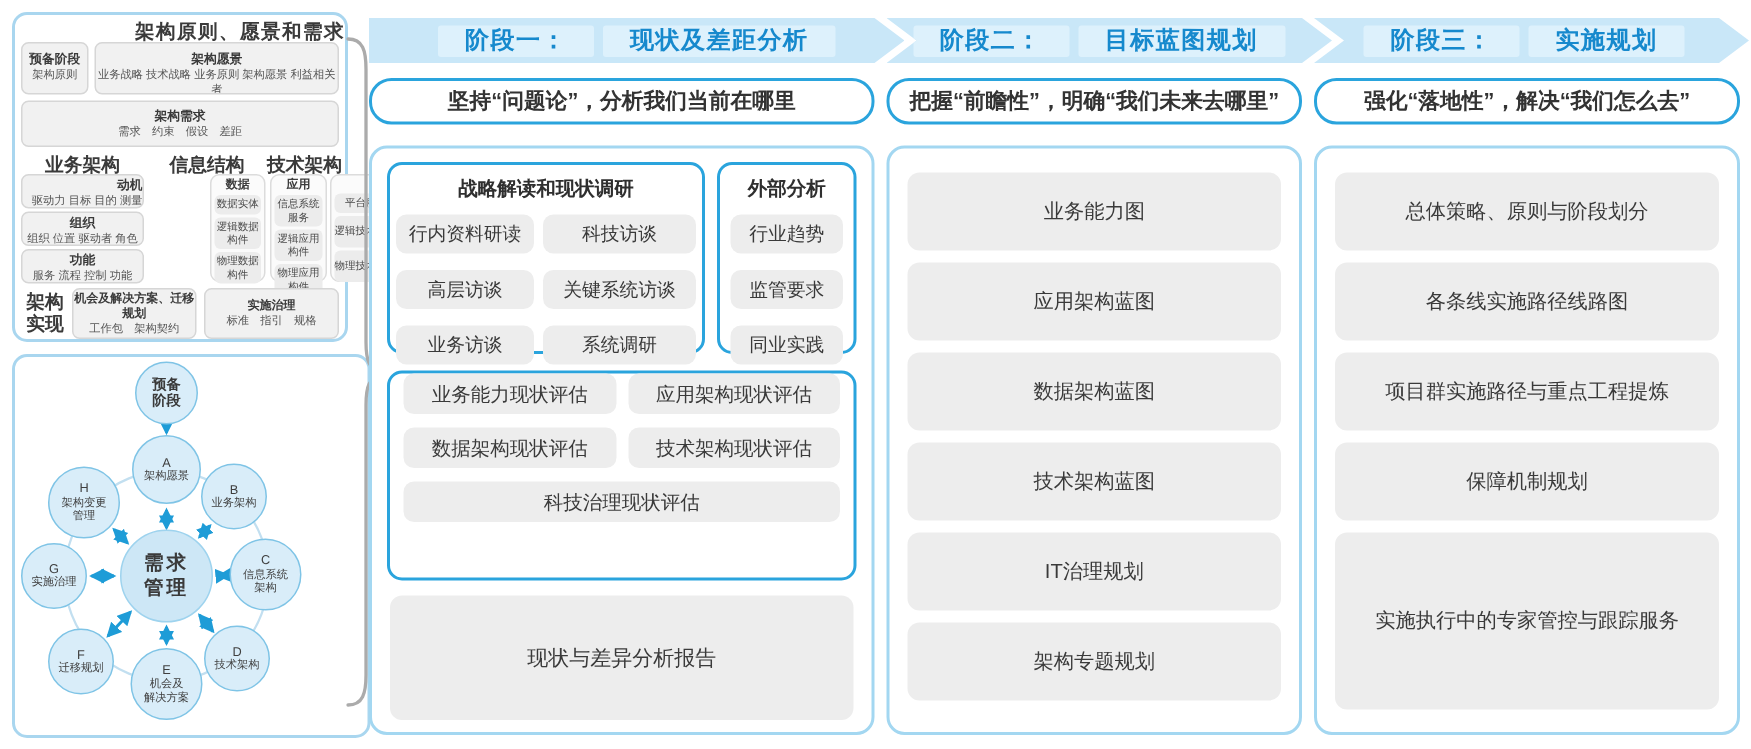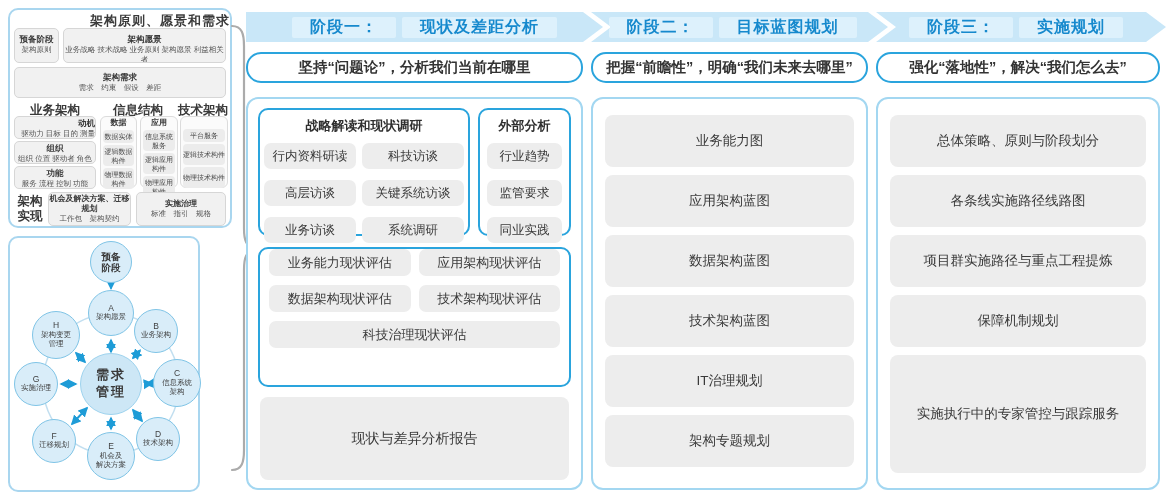--- a/index.html
+++ b/index.html
@@ -16,35 +16,35 @@
         text-align:center; overflow:hidden; }
   .gbox b { display:block; font-size:8.5px; line-height:11px; color:#3a3a3a; }
   .gbox span { display:block; font-size:7.5px; line-height:10px; color:#555; }
   .prep  { left:4px;  top:18px; width:45px;  height:35px; padding-top:5px; }
   .vision{ left:53px; top:18px; width:163px; height:35px; padding-top:5px; }
   .req   { left:4px;  top:57px; width:212px; height:31px; padding-top:4px; }
   .col-h { position:absolute; top:92px; font-size:12.5px; font-weight:bold; text-align:center; color:#3a3a3a; }
   .ch-biz { left:4px; width:82px; } .ch-info { left:88px; width:80px; } .ch-tech { left:168px; width:50px; }
   .bizbox { left:4px; width:82px; height:23px; padding-top:1px; }
   .subcol { position:absolute; top:106px; height:72px; border:1px solid #dcdcdc; border-radius:6px;
-        background:#fbfbfb; padding:1px; }
+        background:#fbfbfb; padding:1px;margin-left:40px; }
   .sc-data { left:90px;  width:37px; } .sc-app { left:130px; width:38px; } .sc-tech { left:170px; width:48px; }
   .subcol .sc-h { display:block; text-align:center; font-size:8px; font-weight:bold; line-height:10px; }
   .mini { background:#ececec; border-radius:4px; font-size:7px; line-height:9px; color:#4a4a4a;
         text-align:center; margin:2px 1px; padding:1px 0; display:flex; align-items:center; justify-content:center; }
   .mini.h13 { height:13px; } .mini.h21 { height:21px; }
   .lt-label { position:absolute; left:4px; top:184px; width:32px; text-align:center;
         font-size:12.5px; font-weight:bold; line-height:15px; color:#3a3a3a; }
   .opp { left:38px; top:182px; width:83px; height:34px; padding-top:1px; }
   .gov { left:126px; top:182px; width:90px; height:34px; padding-top:6px; }
   .opp b,.gov b { font-size:8px; line-height:10px; }
   .opp span,.gov span { font-size:7.5px; line-height:10px; }
 
   
-  #lb { position:absolute; left:8px; top:236px; width:192px; height:256px;
+  #lb { position:absolute; left:8px; top:236px; width:239px; height:256px;
         border:2px solid #a9d6ef; border-radius:10px; background:#fff;padding-left:42px; }
   #adm-svg { position:absolute; left:0; top:0; width:220px; height:252px; }
   .circle { position:absolute; border-radius:50%; background:#d9edf9; border:1px solid #7fc4e6;
         display:flex; flex-direction:column; align-items:center; justify-content:center;
         text-align:center; color:#3f3f3f; }
   .node { font-size:7.5px; line-height:1.18; }
   .node .ltr { font-size:8.5px; line-height:1.1; }
   .node .lbl { white-space:pre-line; }
   .prep-c { font-size:9.5px; font-weight:bold; line-height:1.2; white-space:pre-line; color:#3a3a3a; }
   .center-c { background:#cde7f6; border-color:#9ed3ee; font-size:13px; font-weight:bold;

